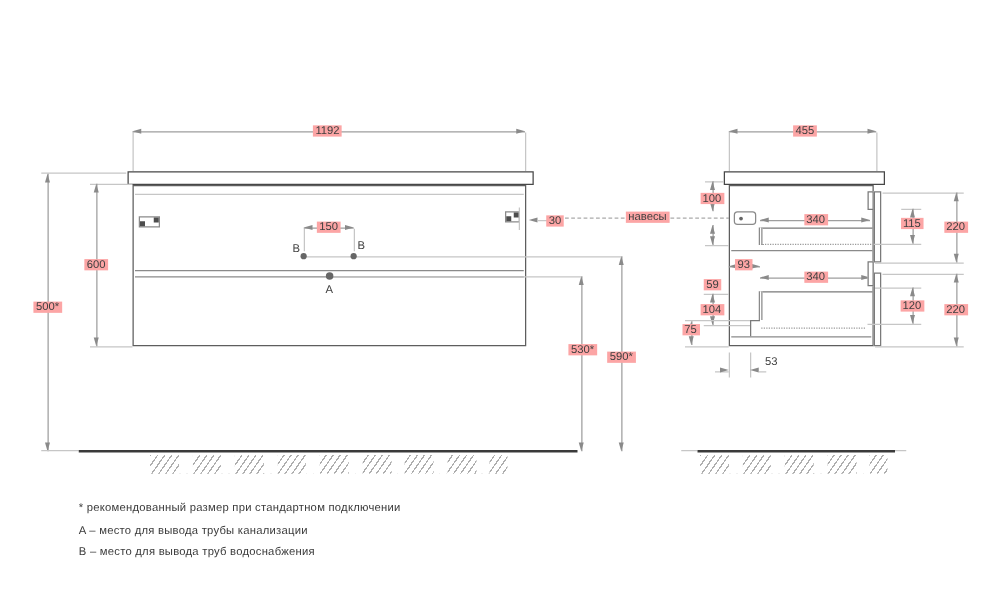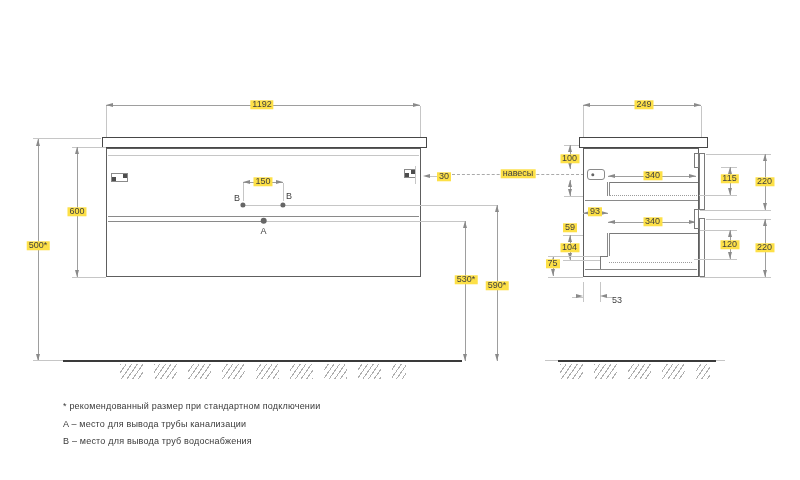--- a/index.html
+++ b/index.html
@@ -14,21 +14,21 @@
   .counter{border:1.8px solid #474747;}
   .thin{border-width:1.2px;border-color:#7a7a7a;}
   .hdim{position:absolute;height:1px;background:#9e9e9e;}
   .hdim::before{content:"";position:absolute;left:0;top:-2px;width:0;height:0;border-top:2.5px solid transparent;border-bottom:2.5px solid transparent;border-right:7px solid #8a8a8a;}
   .hdim::after{content:"";position:absolute;right:0;top:-2px;width:0;height:0;border-top:2.5px solid transparent;border-bottom:2.5px solid transparent;border-left:7px solid #8a8a8a;}
   .vdim{position:absolute;width:1px;background:#9e9e9e;}
   .vdim::before{content:"";position:absolute;top:0;left:-2px;width:0;height:0;border-left:2.5px solid transparent;border-right:2.5px solid transparent;border-bottom:7px solid #8a8a8a;}
   .vdim::after{content:"";position:absolute;bottom:0;left:-2px;width:0;height:0;border-left:2.5px solid transparent;border-right:2.5px solid transparent;border-top:7px solid #8a8a8a;}
   .arl{position:absolute;width:0;height:0;border-top:2.5px solid transparent;border-bottom:2.5px solid transparent;border-right:7px solid #8a8a8a;}
   .arr{position:absolute;width:0;height:0;border-top:2.5px solid transparent;border-bottom:2.5px solid transparent;border-left:7px solid #8a8a8a;}
-  .dlab{position:absolute;transform:translate(-50%,-50%);background:#fde047;padding:0 2px;font-size:9px;line-height:1.05;color:#3f3f3f;white-space:nowrap;}
+  .dlab{position:absolute;transform:translate(-50%,-50%);background:#fca5a5;padding:0 2px;font-size:9px;line-height:1.05;color:#3f3f3f;white-space:nowrap;}
   .nb{background:transparent;}
   .dot{position:absolute;border-radius:50%;background:#666;transform:translate(-50%,-50%);}
   .dotted{position:absolute;height:0;border-top:1.5px dotted #9b9b9b;}
   .dashed{position:absolute;height:0;border-top:1px dashed #aaa;}
   .dback{position:absolute;width:3px;box-sizing:border-box;border-left:1px solid #8a8a8a;border-right:1px solid #8a8a8a;background:#fff;}
   .hanger{position:absolute;box-sizing:border-box;border:1px solid #8a8a8a;background:#fff;}
   .hanger::before{content:"";position:absolute;left:0;bottom:0;width:4px;height:4px;background:#4d4d4d;}
   .hanger::after{content:"";position:absolute;right:0;top:0;width:4px;height:4px;background:#4d4d4d;}
   .shanger{position:absolute;box-sizing:border-box;border:1px solid #8a8a8a;border-radius:3px;background:#fff;}
   .floor{position:absolute;height:2.5px;background:#3a3a3a;}
@@ -89,21 +89,21 @@
   <div class="vdim" style="left:465px;top:220.5px;height:140px;"></div>
   <div class="dlab" style="left:466px;top:280px;">530*</div>
 
   <div class="hl lt" style="left:33px;top:360px;width:30px;"></div>
   <div class="floor" style="left:63px;top:359.5px;width:399px;"></div>
   <div class="hatch" style="left:120px;top:363.5px;width:286px;height:15.5px;"></div>
 
   <div class="vl lt" style="left:583px;top:105.5px;height:31px;"></div>
   <div class="vl lt" style="left:701px;top:105.5px;height:31px;"></div>
   <div class="hdim" style="left:583px;top:105px;width:118px;"></div>
-  <div class="dlab" style="left:644px;top:105px;">249</div>
+  <div class="dlab" style="left:644px;top:105px;">455</div>
 
   <div class="box counter" style="left:579px;top:137px;width:129px;height:10.5px;"></div>
   <div class="box" style="left:583px;top:147.5px;width:115.5px;height:129px;"></div>
   <div class="hl ob2" style="left:585px;top:268.5px;width:112px;"></div>
   <div class="vl ob" style="left:599.5px;top:256px;height:13px;"></div>
   <div class="hl ob" style="left:599.5px;top:256px;width:8px;"></div>
 
   <div class="shanger" style="left:586.5px;top:169px;width:18.5px;height:10.5px;"></div>
   <div class="dot" style="left:593px;top:174.5px;width:3.4px;height:3.4px;"></div>
 
@@ -165,21 +165,21 @@
   <div class="hl lt" style="left:700px;top:276.5px;width:71px;"></div>
   <div class="vdim" style="left:765px;top:218.5px;height:58px;"></div>
   <div class="dlab" style="left:764.5px;top:247.5px;">220</div>
 
   <div class="vl lt" style="left:583px;top:282px;height:20px;"></div>
   <div class="vl lt" style="left:599.5px;top:282px;height:20px;"></div>
   <div class="hl lt" style="left:572px;top:296.5px;width:11px;"></div>
   <div class="arr" style="left:576px;top:294px;"></div>
   <div class="arl" style="left:599.5px;top:294px;"></div>
   <div class="hl lt" style="left:606.5px;top:296.5px;width:6px;"></div>
-  <div class="dlab nb" style="left:617px;top:301px;text-align:center;">53</div>
+  <div class="dlab nb" style="left:617px;top:290px;text-align:center;">53</div>
 
   <div class="hl lt" style="left:545px;top:360px;width:13px;"></div>
   <div class="floor" style="left:558px;top:359.5px;width:158px;"></div>
   <div class="hl lt" style="left:716px;top:360px;width:9px;"></div>
   <div class="hatch" style="left:560px;top:363.5px;width:150px;height:15.5px;"></div>
 
   <div class="note" style="left:63px;top:418.5px;">A – место для вывода трубы канализации</div>
   <div class="note" style="left:63px;top:401px;">* рекомендованный размер при стандартном подключении</div>
   <div class="note" style="left:63px;top:435.5px;text-align:center;">B – место для вывода труб водоснабжения</div>
 

